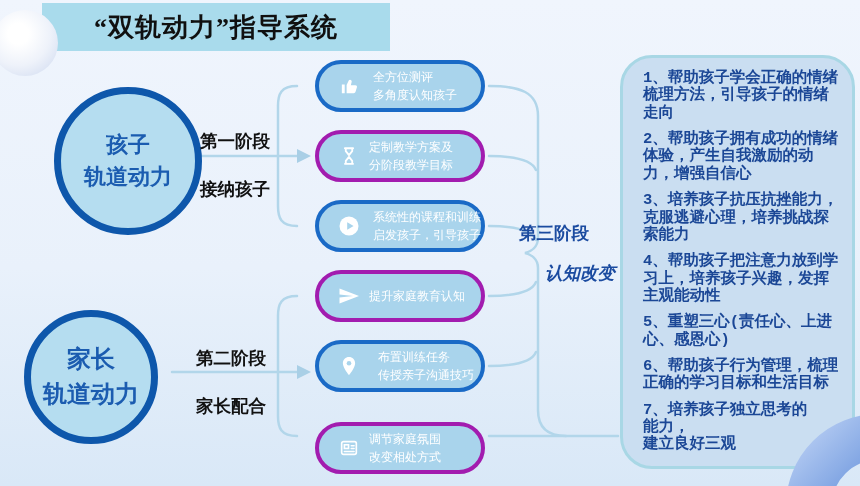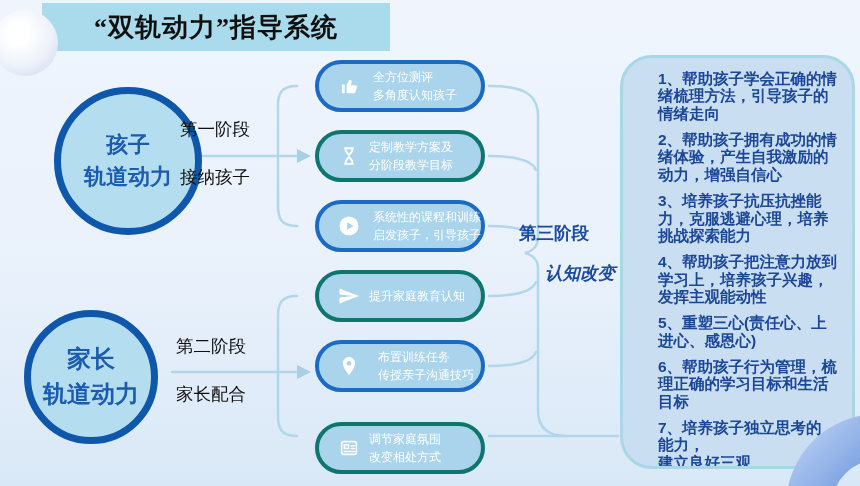--- a/index.html
+++ b/index.html
@@ -24,44 +24,44 @@
   }
   
   .circle{
     border-radius:50%;background:#b5ddf0;border:7px solid #0e57ab;z-index:2;
     display:flex;align-items:center;justify-content:center;text-align:center;
     color:#1b5cb0;font-weight:bold;white-space:pre-line;
   }
   .c1{left:54px;top:87px;width:134px;height:134px;font-size:22px;line-height:1.45;}
   .c2{left:24px;top:310px;width:120px;height:120px;font-size:24px;line-height:1.45;}
   
-  .stage{z-index:3;color:#111;font-weight:normal;font-size:17.5px;text-align:left;width:90px;}
+  .stage{z-index:3;color:#111;font-weight:bold;font-size:17.5px;text-align:right;width:90px;margin-top:12px;}
   .stage div{margin-bottom:24px;}
   .st1{left:180px;top:117px;}
   .st2{left:176px;top:334px;}
   .stage3{z-index:3;color:#1b4ba0;font-weight:bold;font-size:17.5px;width:80px;text-align:center;}
   .s3a{left:514px;top:221px;}
   .s3b{left:540px;top:261px;font-style:italic;}
   
   .connectors{left:0;top:0;z-index:1;}
   
   .step{
     left:315px;width:170px;height:52px;border-radius:27px;z-index:2;
     background:#a9d4ec;display:flex;align-items:center;gap:11px;
     padding-left:17px;box-sizing:border-box;
   }
   .b-blue{border:4px solid #1a6ac6;}
-  .b-green{border:4px solid #0f766e;gap:7px;}
+  .b-green{border:4px solid #a21caf;gap:7px;}
   .step-text{color:#ffffff;font-weight:normal;font-size:12px;line-height:1.5;white-space:pre-line;}
   .step-icon{width:26px;height:26px;flex:0 0 26px;display:flex;align-items:center;justify-content:center;}
   
   .panel{
     left:620px;top:55px;width:235px;height:414px;box-sizing:border-box;z-index:2;
     background:#cadef1;border:3px solid #a8d7e5;border-radius:32px;
-    padding:12px 13px 6px 35px;overflow:hidden;
+    padding:12px 13px 6px 20px;overflow:hidden;font-family:Liberation Mono, monospace;
   }
   .panel p{
     margin:0 0 9px 0;color:#1b4796;font-weight:bold;font-size:15.5px;
     line-height:1.12;white-space:pre-line;
   }
 </style>
 </head>
 <body>
 
 <div class="abs bubble"></div>

